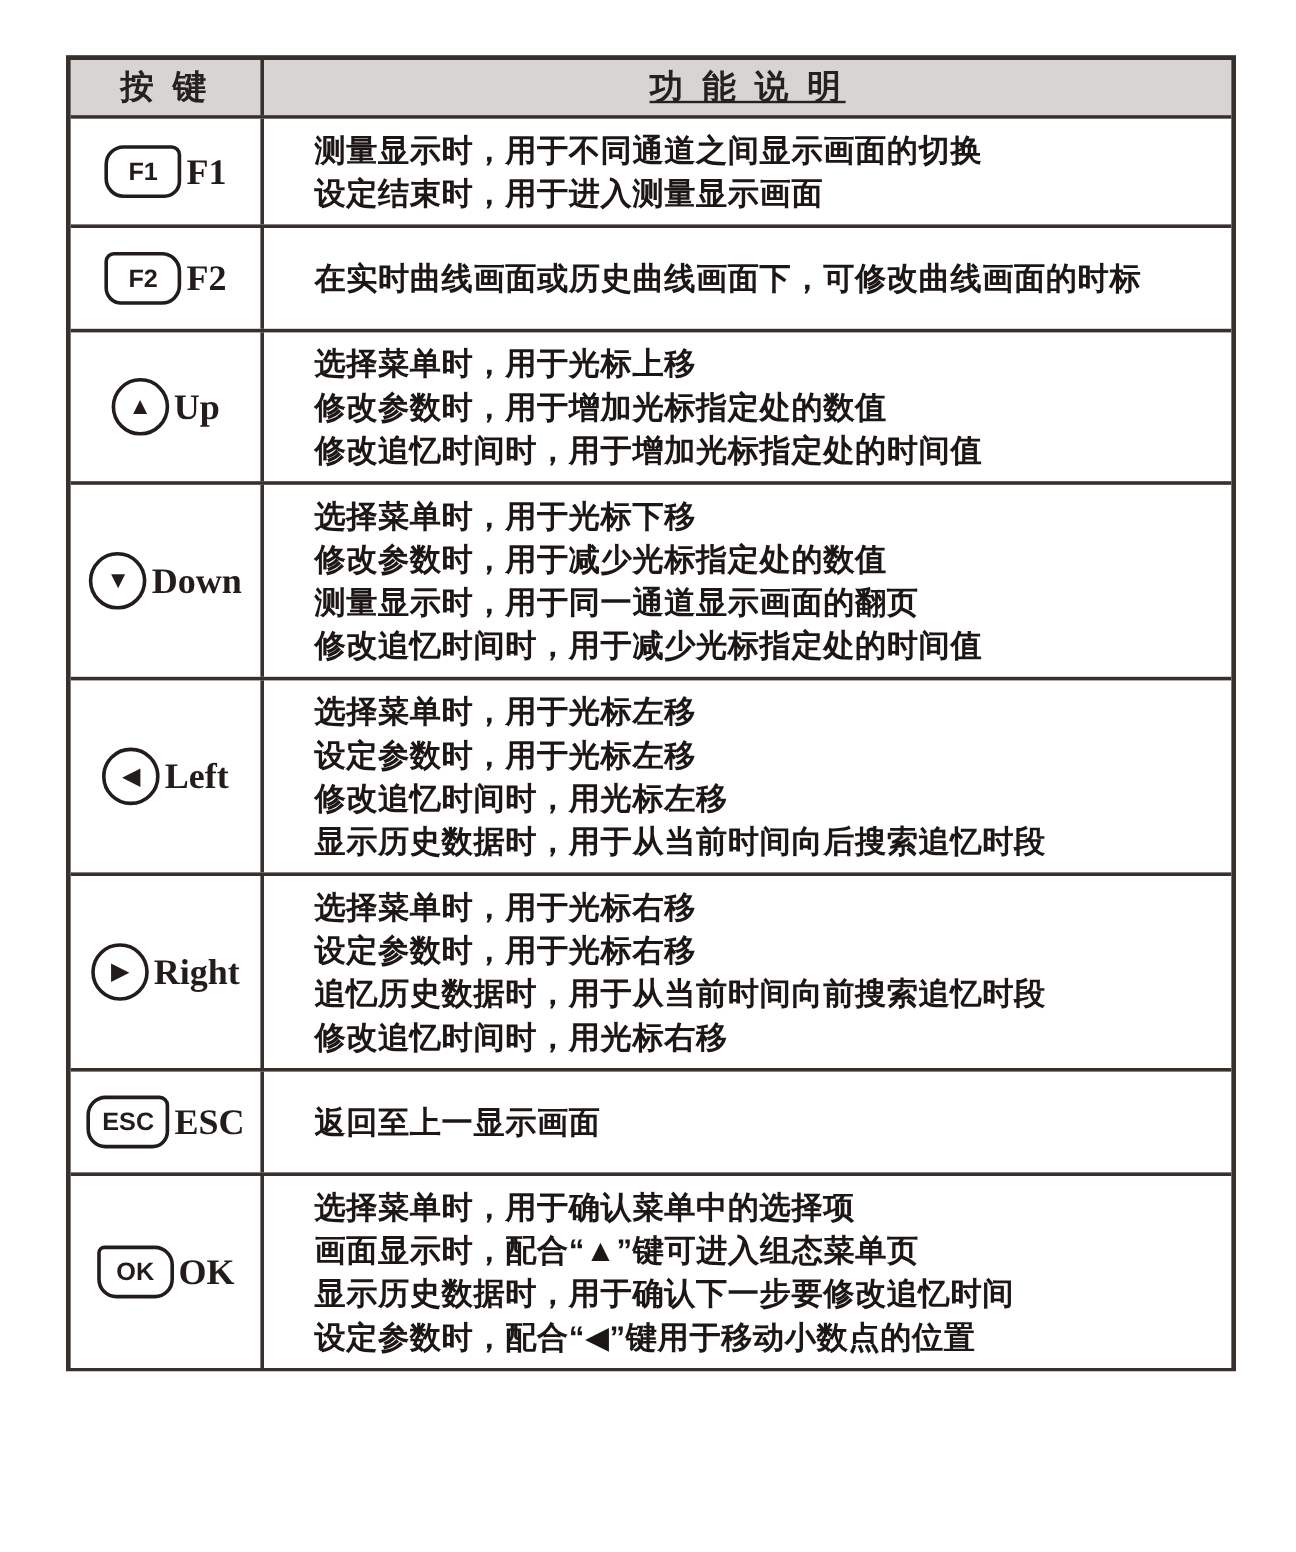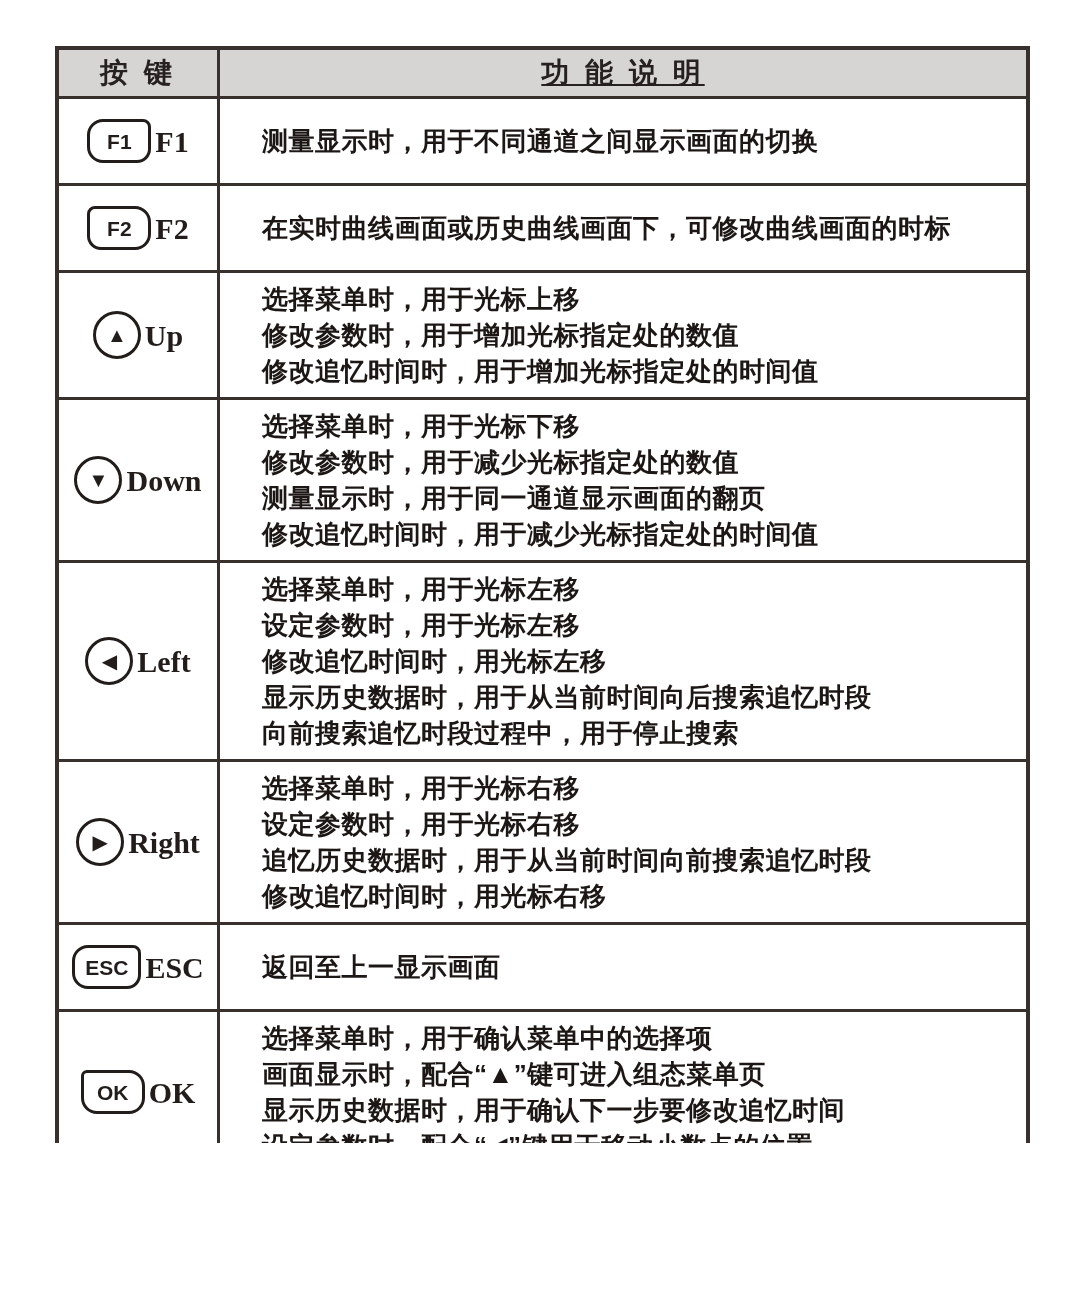--- a/index.html
+++ b/index.html
@@ -133,20 +133,21 @@
     <div id="rows">
   <div class="tr">
     <div class="td key-cell">
       <span class="key-shape rect">
         <span class="key-glyph">F1</span>
       </span>
       <span class="key-label">F1</span>
     </div>
     <div class="td desc-cell">
             <div class="line">测量显示时，用于不同通道之间显示画面的切换</div>
+            <div class="line">设定结束时，用于进入测量显示画面</div>
           </div>
   </div>
 
   <div class="tr">
     <div class="td key-cell">
       <span class="key-shape rect rect-f2">
         <span class="key-glyph">F2</span>
       </span>
       <span class="key-label">F2</span>
     </div>
@@ -189,21 +190,20 @@
       <span class="key-shape circle">
         <span class="key-glyph">◀</span>
       </span>
       <span class="key-label">Left</span>
     </div>
     <div class="td desc-cell">
             <div class="line">选择菜单时，用于光标左移</div>
             <div class="line">设定参数时，用于光标左移</div>
             <div class="line">修改追忆时间时，用光标左移</div>
             <div class="line">显示历史数据时，用于从当前时间向后搜索追忆时段</div>
-            <div class="line">向前搜索追忆时段过程中，用于停止搜索</div>
           </div>
   </div>
 
   <div class="tr">
     <div class="td key-cell">
       <span class="key-shape circle">
         <span class="key-glyph">▶</span>
       </span>
       <span class="key-label">Right</span>
     </div>

